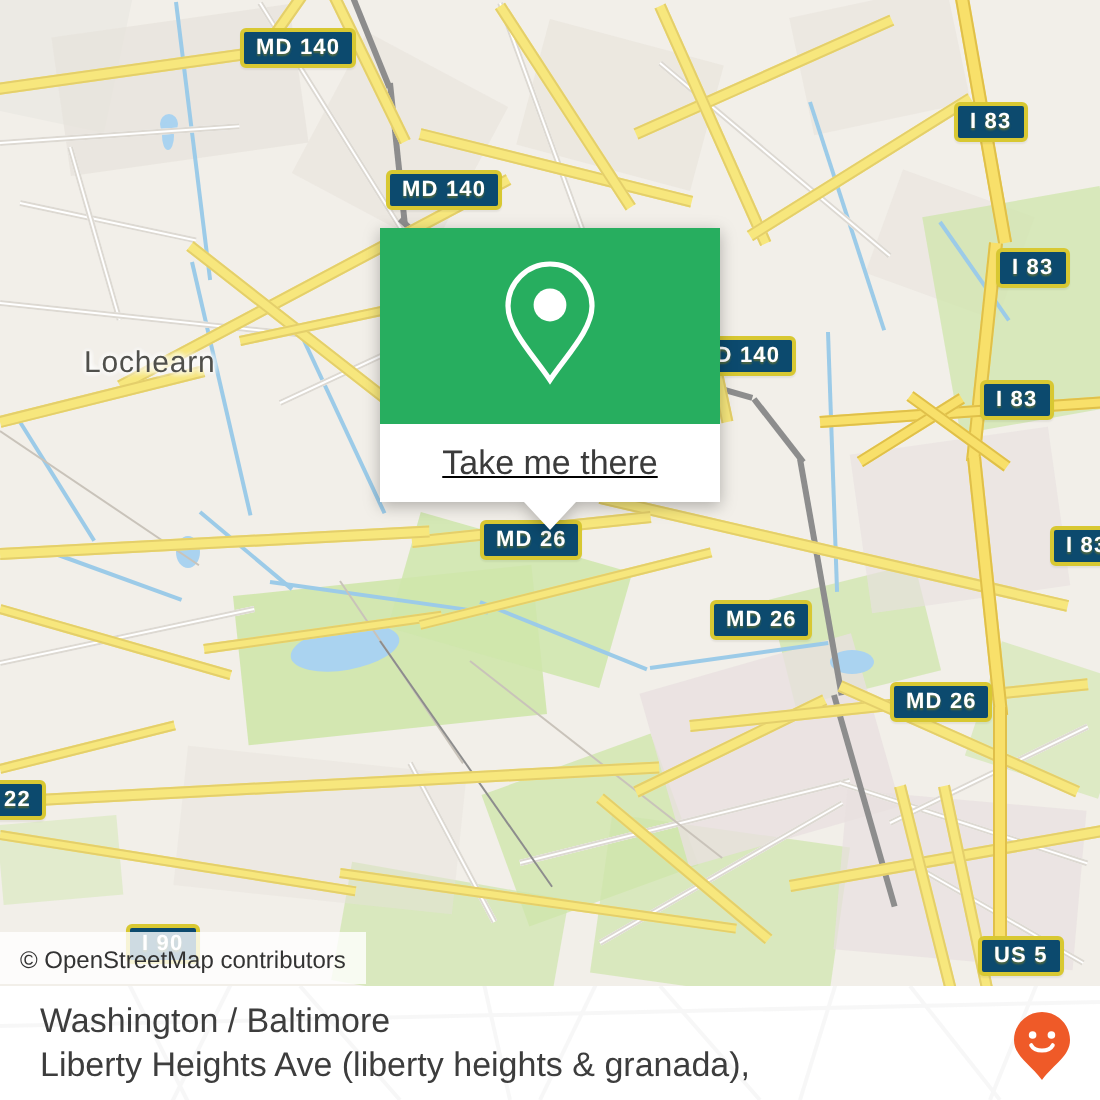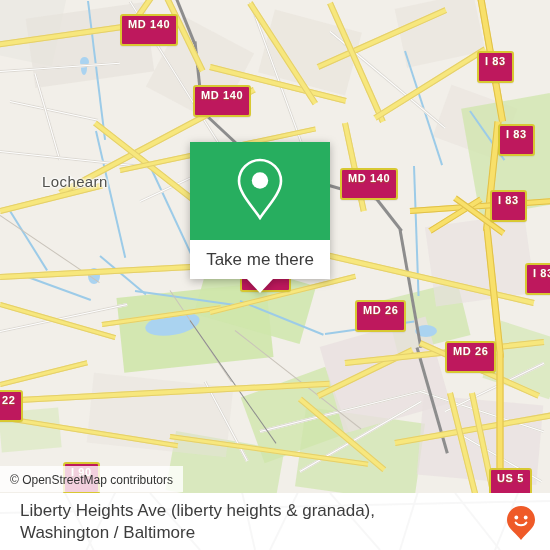--- a/index.html
+++ b/index.html
@@ -40,29 +40,29 @@
   .road-major { background: #f7e77d; border-top: 1px solid #e4cf6b; border-bottom: 1px solid #e4cf6b; }
   .road-motorway { background: #f8e06a; border-top: 1px solid #e0c04a; border-bottom: 1px solid #e0c04a; }
   .road-minor { background: #ffffff; border-top: 1px solid #ddd9d2; border-bottom: 1px solid #ddd9d2; }
   .road-track { background: #c9c3ba; }
   .road-rail  { background: #8d8d8d; }
   .stream     { background: #9ccbe8; }
 
   
   .shield {
     position: absolute;
-    background: #be185d;
+    background: #0c4a6e;
     border: 2px solid #d8c832;
     border-radius: 3px;
     color: #ffffff;
     font-size: 11px;
     font-weight: bold;
     letter-spacing: 0.6px;
     line-height: 16px;
-    height: 32px;
+    height: 20px;
     padding: 0 6px;
     text-align: center;
     white-space: nowrap;
     text-shadow: 0 1px 1px rgba(150,135,20,.55);
     box-shadow: 0 1px 1px rgba(0,0,0,.06);
   }
 
   .place-label {
     position: absolute;
     color: #50504c;
@@ -84,24 +84,25 @@
     font-size: 12px;
     line-height: 20px;
     white-space: nowrap;
     z-index: 40;
   }
 
   
   #callout {
     position: absolute;
     left: 190px;
-    top: 142px;
-    width: 140px;
+    top: 114px;
+    width: 170px;
     z-index: 50;
     filter: drop-shadow(0 2px 4px rgba(0,0,0,.28));
+    text-decoration: underline;
   }
   #callout-top {
     height: 98px;
     background: #27ae5f;
     display: flex;
     align-items: center;
     justify-content: center;
   }
   #callout-bottom {
     height: 39px;
@@ -319,22 +320,22 @@
         <path d="M300 -5 L270 57"></path>
         <path d="M330 0 L380 57"></path>
         <path d="M420 -8 L400 57"></path>
         <path d="M455 0 L500 57"></path>
         <path d="M520 -5 L495 57"></path>
         <path d="M0 20 L550 8"></path>
       </g>
     </svg>
 
     <div id="footer-text">
+      <div>Washington / Baltimore</div>
       <div>Liberty Heights Ave (liberty heights &amp; granada),</div>
-      <div>Washington / Baltimore</div>
     </div>
 
     <div id="footer-logo">
       <span>
         <svg width="30" height="36" viewBox="0 0 30 36" aria-hidden="true">
           <path d="M15 1 C7.3 1 1 7.3 1 15 C1 23 9 27 15 35 C21 27 29 23 29 15 C29 7.3 22.7 1 15 1 Z" fill="#ef5a28"></path>
           <circle cx="10.3" cy="12.5" r="1.9" fill="#ffffff"></circle>
           <circle cx="19.7" cy="12.5" r="1.9" fill="#ffffff"></circle>
           <path d="M9.6 17.6 C11.6 21.2 18.4 21.2 20.4 17.6" stroke="#ffffff" stroke-width="2" fill="none" stroke-linecap="round"></path>
         </svg>

